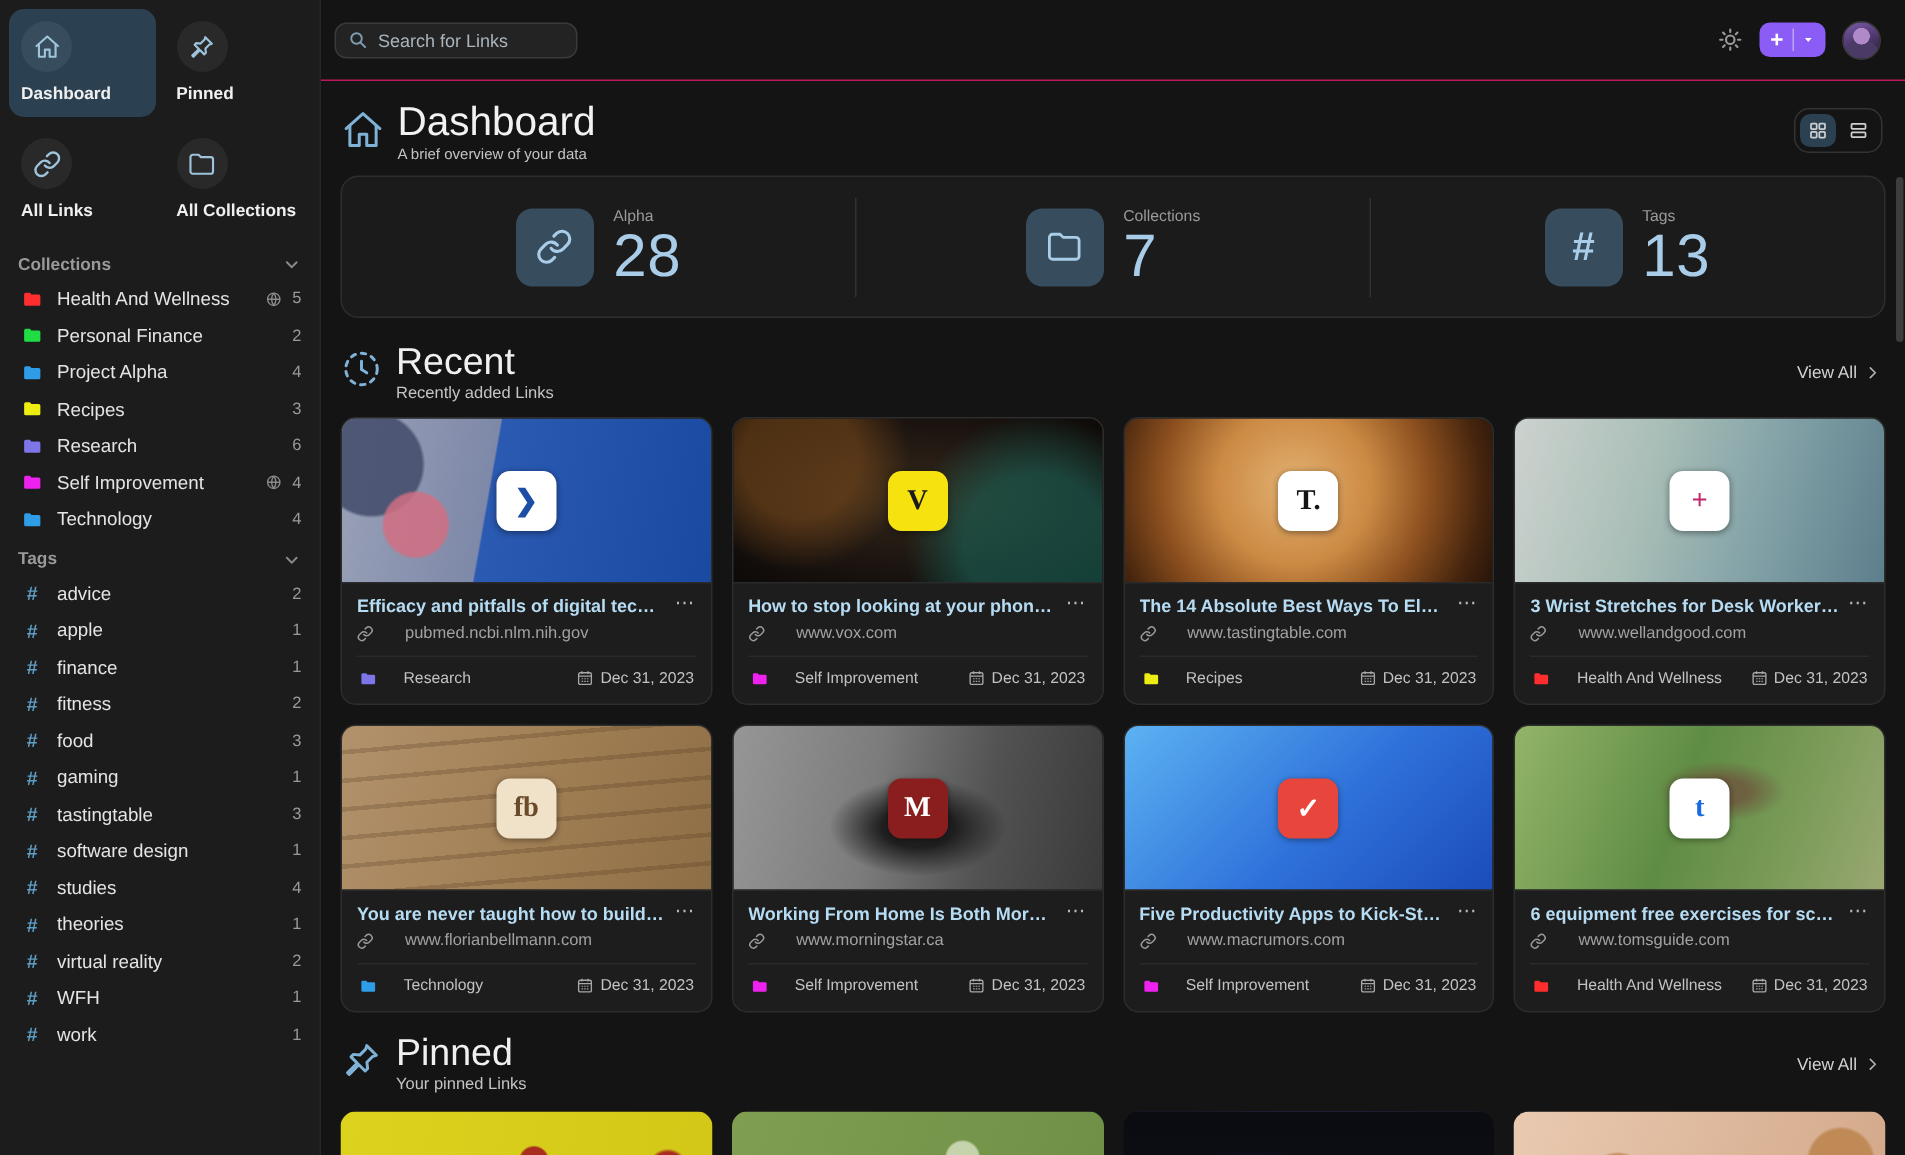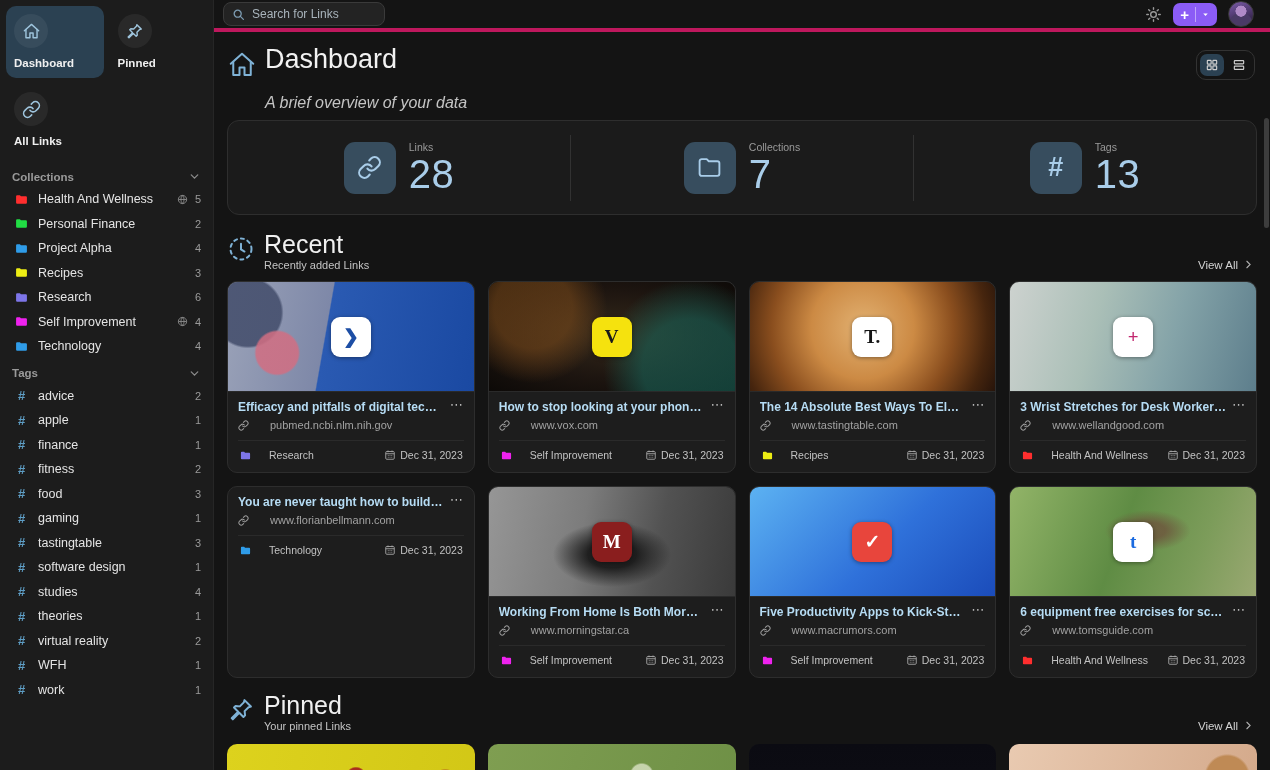--- a/index.html
+++ b/index.html
@@ -21,21 +21,21 @@
   .folder-ic { display:flex; width:15px; margin-right:9px; }
   .folder-ic svg { width:15px; height:13px; }
   .hash-ic { width:15px; margin-right:9px; color:#5e9dc4; font-size:13px; font-weight:700; text-align:center; }
   .side-label { flex:1; font-size:12.5px; color:#e4e4e4; white-space:nowrap; overflow:hidden; }
   .globe-ic { display:flex; margin-right:5px; color:#8a8a8a; }
   .globe-ic svg { width:11px; height:11px; }
   .count { font-size:11px; color:#9a9a9a; min-width:8px; text-align:right; }
 
   
   .main { position:absolute; left:214px; top:0; width:1056px; height:770px; background:#141414; }
-  .topbar { height:32px; display:flex; align-items:center; padding:0 16px 0 9px; border-bottom:4px solid #be185d; }
+  .topbar { height:54px; display:flex; align-items:center; padding:0 16px 0 9px; border-bottom:1px solid #be185d; }
   .searchbox { display:flex; align-items:center; gap:7px; width:162px; height:24px; background:#232323; border:1px solid #3a3a3a; border-radius:8px; padding:0 8px; }
   .searchbox svg { width:13px; height:13px; color:#7d9cb2; flex:none; }
   .searchbox input { flex:1; min-width:0; background:transparent; border:none; outline:none; color:#d8d8d8; font-size:12px; font-family:inherit; }
   .searchbox input::placeholder { color:#a9b4bc; }
   .top-right { margin-left:auto; display:flex; align-items:center; gap:11px; }
   .sun-btn { color:#9a9a9a; display:flex; cursor:pointer; }
   .sun-btn svg { width:17px; height:17px; }
   .add-btn { display:flex; align-items:center; height:23px; background:#8b5cf6; border-radius:7px; padding:0 7px; cursor:pointer; color:#fff; }
   .add-plus { font-size:15px; font-weight:700; line-height:1; padding-right:6px; border-right:1px solid rgba(255,255,255,.45); }
   .add-caret { display:flex; padding-left:5px; }
@@ -44,41 +44,41 @@
     background: radial-gradient(circle at 50% 38%, #b08ac8 0 28%, transparent 30%),
                 radial-gradient(circle at 50% 95%, #4a3a66 0 45%, transparent 48%),
                 linear-gradient(160deg, #7a5aa8, #231733); }
 
   .content { padding:12px 13px 0 13px; }
 
   .page-head { position:relative; display:flex; align-items:flex-start; gap:8px; }
   .page-head-ic { color:#7fb2d6; margin-top:6px; }
   .page-head-ic svg { width:30px; height:30px; }
   .page-title { font-size:27px; font-weight:400; color:#f2f2f2; line-height:1.15; }
-  .page-sub { font-size:16px; color:#c4c4c4; margin-top:19px;font-style:italic; }
+  .page-sub { font-size:10px; color:#c4c4c4; margin-top:1px; }
   .view-toggle { position:absolute; right:2px; top:6px; display:flex; gap:3px; border:1px solid #333; border-radius:10px; padding:3px; }
   .vt-btn { width:24px; height:22px; border-radius:7px; display:flex; align-items:center; justify-content:center; color:#cfcfcf; cursor:pointer; }
   .vt-btn.active { background:#2b4152; }
   .vt-btn svg { width:14px; height:14px; }
 
   .stats { margin-top:8px; height:95px; background:#1b1b1b; border:1px solid #2e2e2e; border-radius:12px; display:flex; align-items:center; }
   .stat { flex:1; display:flex; align-items:center; justify-content:center; gap:13px; }
   .stat-ic { width:52px; height:52px; border-radius:11px; background:#374d5e; color:#a9cde9; display:flex; align-items:center; justify-content:center; }
   .stat-ic svg { width:25px; height:25px; }
   .stat-hash { font-size:27px; font-weight:700; color:#a9cde9; }
   .stat-label { font-size:10.5px; color:#9a9a9a; }
   .stat-value { font-size:40px; font-weight:300; color:#a9cde9; line-height:1.05; letter-spacing:.5px; }
   .stat-div { width:1px; height:66px; background:#323232; }
 
   .sec-head { position:relative; margin-top:16px; display:flex; align-items:flex-start; gap:9px; height:44px; }
   .sec-ic { color:#7fb2d6; margin-top:4px; }
   .sec-ic svg { width:28px; height:28px; }
   .sec-title { font-size:25px; font-weight:400; color:#f0f0f0; line-height:1.1; }
   .sec-sub { font-size:11px; color:#c4c4c4; margin-top:0px; }
-  .view-all { position:absolute; right:2px; top:27px; display:flex; align-items:center; gap:4px; font-size:11.5px; color:#d2d2d2; cursor:pointer; }
+  .view-all { position:absolute; right:2px; top:14px; display:flex; align-items:center; gap:4px; font-size:11.5px; color:#d2d2d2; cursor:pointer; }
   .view-all svg { width:13px; height:13px; color:#b0b0b0; }
 
   .cards-grid { margin-top:6px; display:grid; grid-template-columns:repeat(4,1fr); gap:13px; }
   .card { background:#1d1d1d; border:1px solid #2d2d2d; border-radius:10px; height:192px; overflow:hidden; cursor:pointer; }
   .thumb { position:relative; height:110px; border-bottom:1px solid #2a2a2a; }
   .badge { position:absolute; left:50%; top:50%; transform:translate(-50%,-50%); width:40px; height:40px; border-radius:9px;
     display:flex; align-items:center; justify-content:center; font-family:"Liberation Serif","DejaVu Serif",serif;
     font-weight:700; font-size:19px; box-shadow:0 1px 4px rgba(0,0,0,.4); }
   .card-body { padding:8px 10px 0 10px; }
   .card-title-row { display:flex; align-items:flex-start; gap:6px; }
@@ -125,20 +125,28 @@
       </div>
       <div class="nav-tile">
         <span class="nav-ic">
           <svg viewBox="0 0 24 24" fill="none" stroke="currentColor" stroke-width="2" stroke-linecap="round" stroke-linejoin="round">
               <path d="M10 13a5 5 0 0 0 7.54.54l3-3a5 5 0 0 0-7.07-7.07l-1.72 1.71"></path>
               <path d="M14 11a5 5 0 0 0-7.54-.54l-3 3a5 5 0 0 0 7.07 7.07l1.71-1.71"></path>
             </svg>
         </span>
         <span class="nav-label">All Links</span>
       </div>
+      <div class="nav-tile">
+        <span class="nav-ic">
+          <svg viewBox="0 0 24 24" fill="none" stroke="currentColor" stroke-width="1.8" stroke-linejoin="round">
+              <path d="M2.5 6a2 2 0 0 1 2-2h4.8l2 2h8.2a2 2 0 0 1 2 2v10a2 2 0 0 1-2 2h-15a2 2 0 0 1-2-2z"></path>
+            </svg>
+        </span>
+        <span class="nav-label">All Collections</span>
+      </div>
     </div>
 
     <div class="section-head">
       <span>Collections</span>
       <svg viewBox="0 0 24 24" fill="none" stroke="currentColor" stroke-width="2.4" stroke-linecap="round">
           <path d="M6 9l6 6 6-6"></path>
         </svg>
     </div>
     <div class="list">
 
@@ -380,21 +388,21 @@
 
       <div class="stats">
         <div class="stat">
           <span class="stat-ic">
             <svg viewBox="0 0 24 24" fill="none" stroke="currentColor" stroke-width="2" stroke-linecap="round" stroke-linejoin="round">
                 <path d="M10 13a5 5 0 0 0 7.54.54l3-3a5 5 0 0 0-7.07-7.07l-1.72 1.71"></path>
                 <path d="M14 11a5 5 0 0 0-7.54-.54l-3 3a5 5 0 0 0 7.07 7.07l1.71-1.71"></path>
               </svg>
           </span>
           <div>
-            <div class="stat-label">Links</div>
+            <div class="stat-label">Alpha</div>
             <div class="stat-value">28</div>
           </div>
         </div>
         <div class="stat-div"></div>
         <div class="stat">
           <span class="stat-ic">
             <svg viewBox="0 0 24 24" fill="none" stroke="currentColor" stroke-width="1.8" stroke-linejoin="round">
                 <path d="M2.5 6a2 2 0 0 1 2-2h4.8l2 2h8.2a2 2 0 0 1 2 2v10a2 2 0 0 1-2 2h-15a2 2 0 0 1-2-2z"></path>
               </svg>
           </span>
@@ -576,20 +584,23 @@
                     <path d="M3.5 9.5h17M8 3v3.5M16 3v3.5"></path>
                     <path d="M7.5 13h2M11 13h2M14.5 13h2M7.5 16.5h2M11 16.5h2M14.5 16.5h2" stroke-width="1.4"></path>
                   </svg>
                   <span>Dec 31, 2023</span>
                 </span>
               </div>
             </div>
           </div>
 
           <div class="card">
+            <div class="thumb" style="background: repeating-linear-gradient(175deg, rgba(0, 0, 0, 0) 0px, rgba(0, 0, 0, 0) 16px, rgba(70, 45, 20, 0.22) 16px, rgba(70, 45, 20, 0.22) 19px), linear-gradient(110deg, rgb(178, 146, 108) 0%, rgb(160, 126, 84) 55%, rgb(142, 110, 70) 100%);">
+              <span class="badge" style="background: rgb(240, 226, 200); color: rgb(106, 74, 42);">fb</span>
+            </div>
             <div class="card-body">
               <div class="card-title-row">
                 <span class="card-title">You are never taught how to build quality...</span>
                 <span class="card-menu">⋯</span>
               </div>
               <div class="card-url">
                 <svg viewBox="0 0 24 24" fill="none" stroke="currentColor" stroke-width="2.2" stroke-linecap="round" stroke-linejoin="round">
                   <path d="M10 13a5 5 0 0 0 7.54.54l3-3a5 5 0 0 0-7.07-7.07l-1.72 1.71"></path>
                   <path d="M14 11a5 5 0 0 0-7.54-.54l-3 3a5 5 0 0 0 7.07 7.07l1.71-1.71"></path>
                 </svg>

